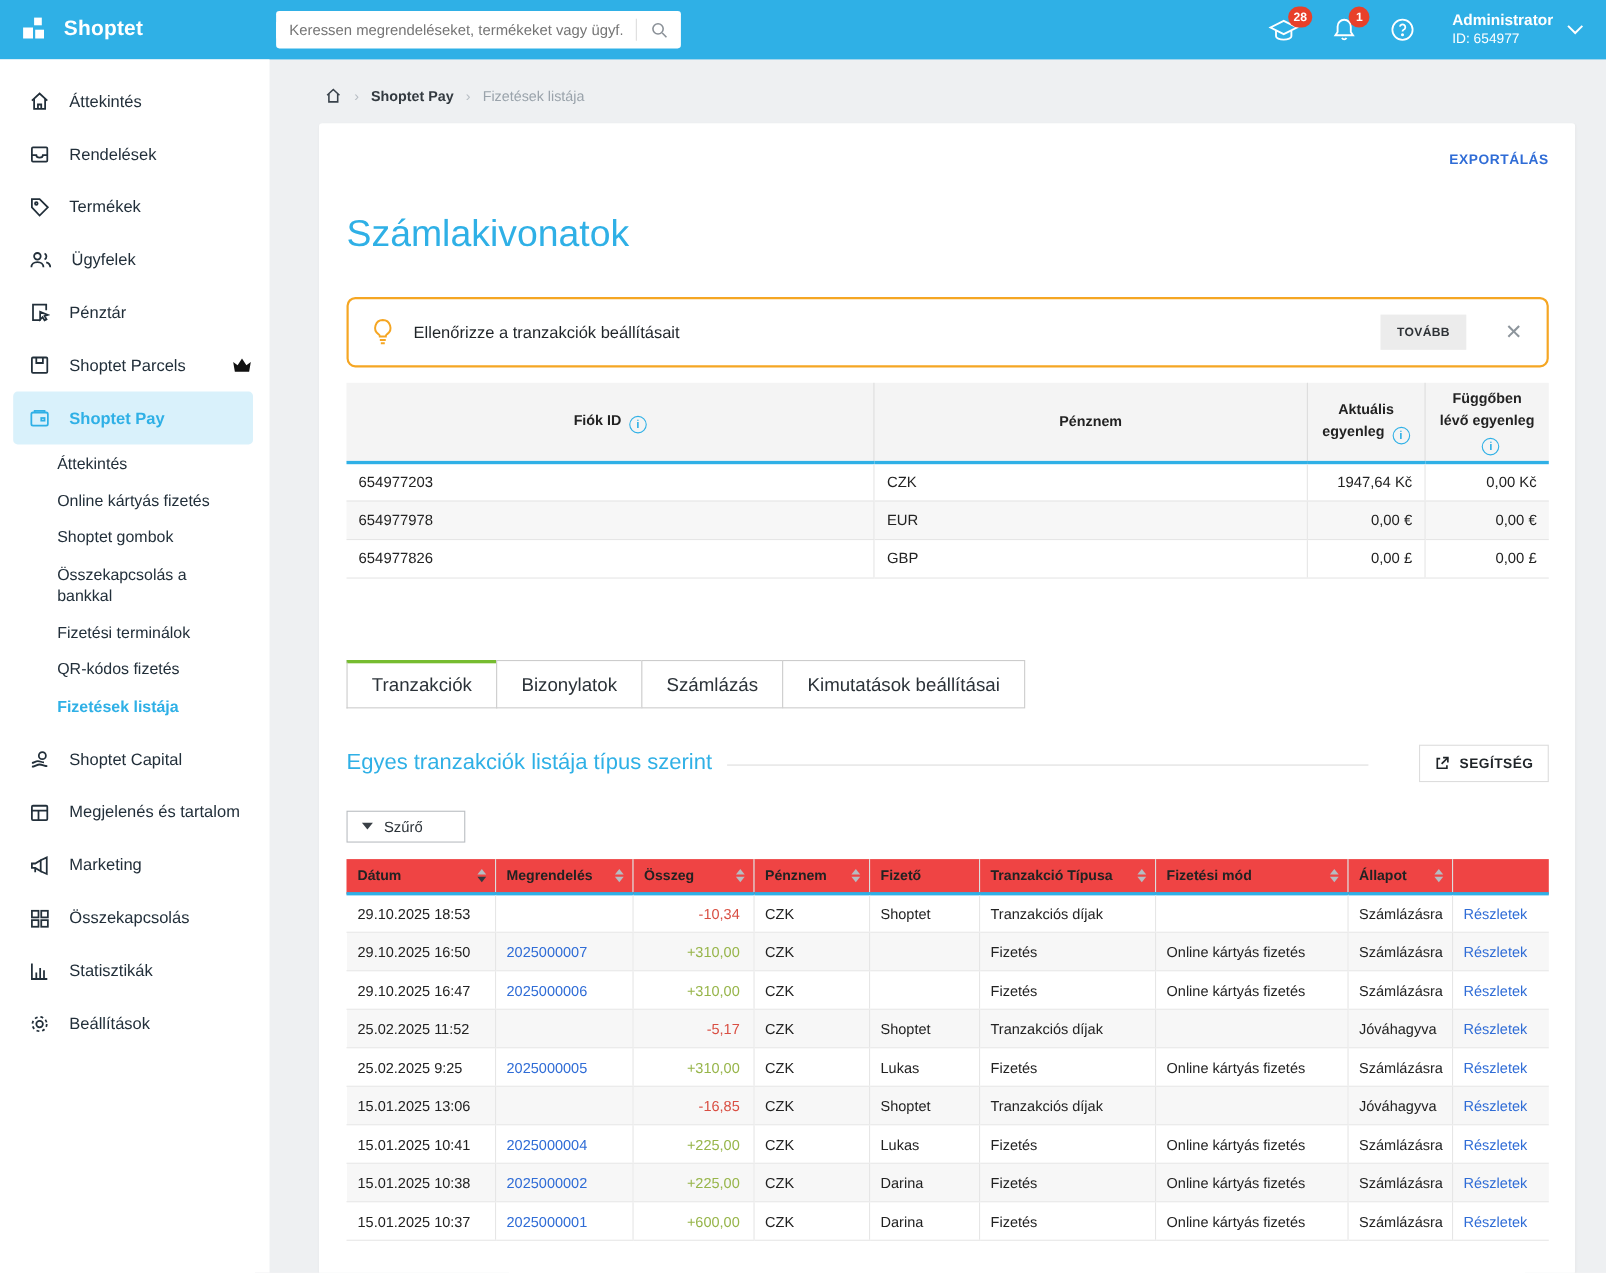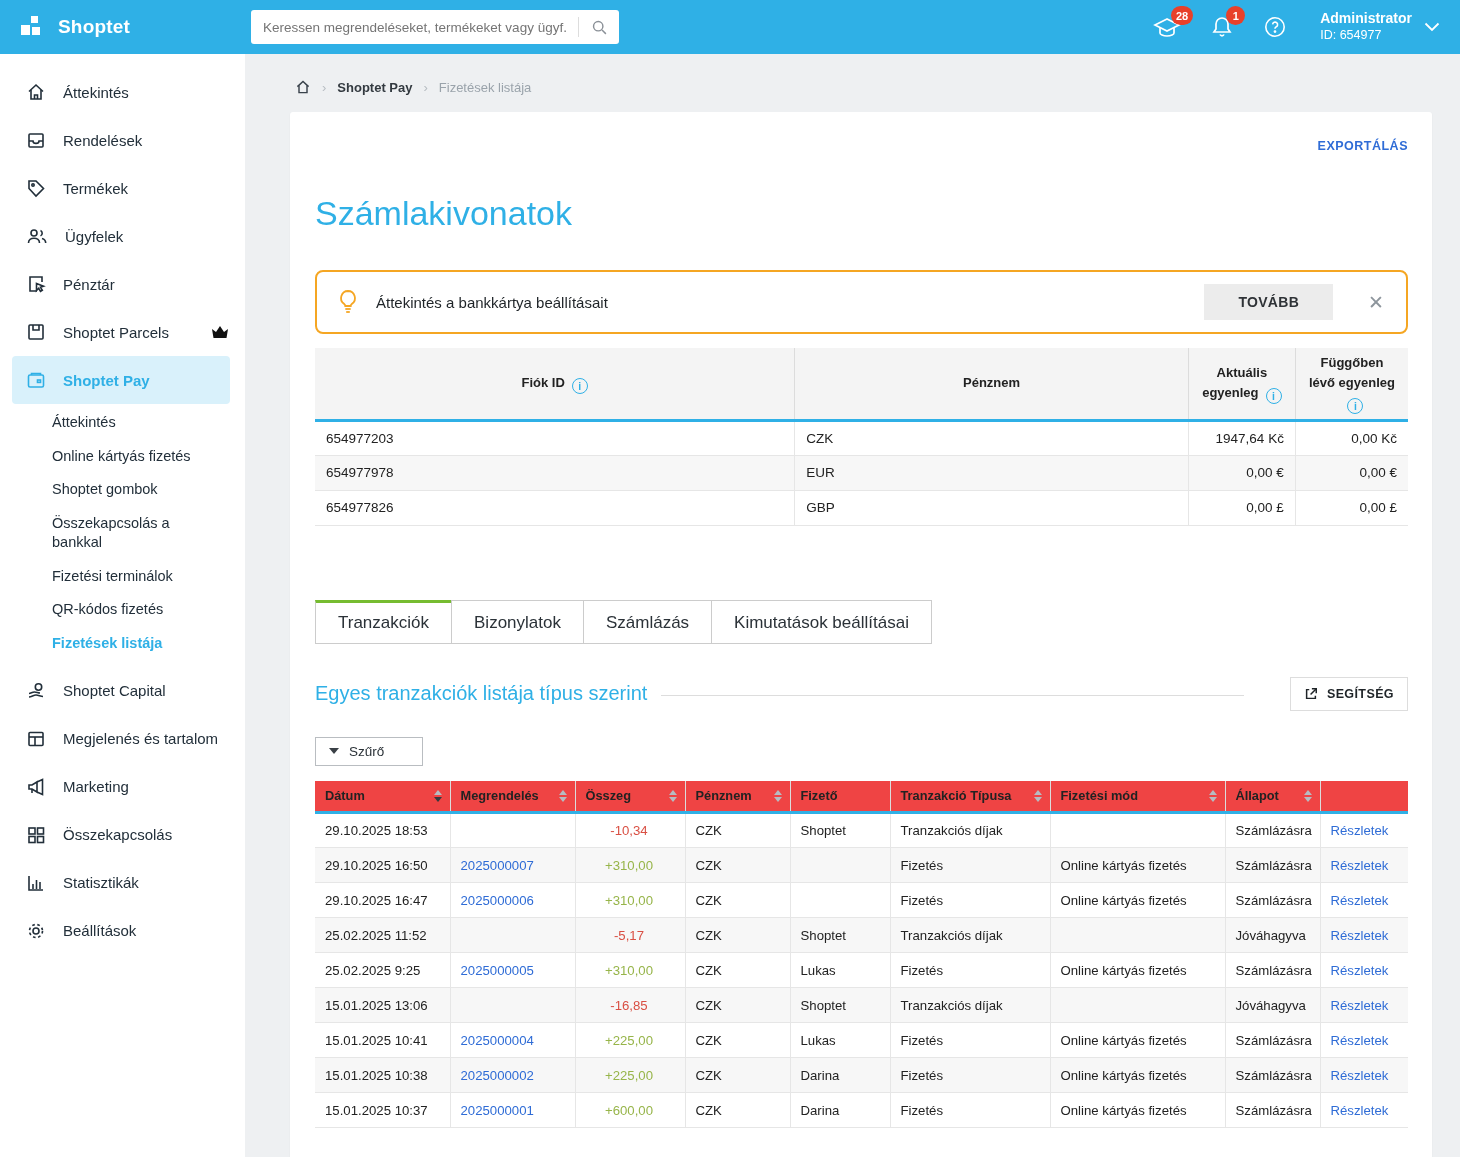--- a/index.html
+++ b/index.html
@@ -55,21 +55,21 @@
   .card { margin:0 28px 0 45px; background:#fff; border-radius:3px;
     box-shadow:0 1px 2px rgba(0,0,0,.05); padding:24px 24px 60px 25px; min-height:1020px; }
   .export-row { text-align:right; }
   .export-link { color:#2f6cd6; font-size:12.5px; font-weight:bold; letter-spacing:.5px;
     text-decoration:none; cursor:pointer; }
   .page-title { margin:40px 0 0 0; color:#2fb0e6; font-size:34px; font-weight:400; }
 
   .banner { margin-top:37px; border:2px solid #f5a623; border-radius:8px; height:64px;
     display:flex; align-items:center; padding:0 18px 0 20px; gap:17px; }
   .banner-text { font-size:15px; color:#1f2428; flex:1; }
-  .btn-tovabb { background:#ececec; border:0; padding:10px 34px; font-size:14px; font-weight:bold;
+  .btn-tovabb { background:#ececec; border:0; padding:10px 15px; font-size:11px; font-weight:bold;
     color:#2f3337; letter-spacing:.3px; cursor:pointer; font-family:"Liberation Sans", sans-serif; }
   .banner-close { background:none; border:0; color:#8d959c; font-size:19px; margin-left:14px;
     cursor:pointer; line-height:1; padding:2px 4px; }
 
   table { border-collapse:collapse; width:100%; }
   .accounts-table { margin-top:14px; font-size:13.5px; color:#222; }
   .accounts-table th { background:#f4f4f4; font-weight:bold; text-align:center; height:72px;
     border-left:1px solid #dcdcdc; border-bottom:3px solid #2fb0e6; font-size:13px;
     padding:4px 12px; line-height:1.55; }
   .accounts-table th:first-child { border-left:none; }
@@ -112,21 +112,21 @@
   .tri-up { width:0; height:0; border-left:4px solid transparent; border-right:4px solid transparent;
     border-bottom:5px solid #b6bcc2; }
   .tri-down { width:0; height:0; border-left:4px solid transparent; border-right:4px solid transparent;
     border-top:5px solid #b6bcc2; }
   .sorted-desc .tri-down { border-top-color:#33393f; }
   .tx-table td { border-left:1px solid #e6e6e6; border-bottom:1px solid #e6e6e6;
     padding:0 8px 0 10px; height:35px; overflow:hidden; white-space:nowrap; }
   .tx-table td:first-child { border-left:none; }
   .pos { color:#97b54a; }
   .neg { color:#d94f43; }
-  .c-amount { text-align:center; padding-right:12px !important; }
+  .c-amount { text-align:right; padding-right:12px !important; }
   .cell-link { color:#2f6cd6; text-decoration:none; cursor:pointer; }
 </style>
 </head>
 <body>
 
 <header class="topbar">
   <div class="logo-wrap">
     <span class="logo-mark">
       <i style="left:10px;top:2px;width:7px;height:7px;"></i>
       <i style="left:0;top:11px;width:9px;height:10px;"></i>
@@ -316,21 +316,21 @@
         <a class="export-link">EXPORTÁLÁS</a>
       </div>
       <h1 class="page-title">Számlakivonatok</h1>
 
       <div class="banner">
         <svg width="22" height="26" viewBox="0 0 22 26" fill="none" stroke="#f5a623" stroke-width="1.8">
           <path d="M11 2a7 7 0 0 0-4 12.7c.8.6 1.3 1.3 1.3 2.3h5.4c0-1 .5-1.7 1.3-2.3A7 7 0 0 0 11 2z"></path>
           <path d="M8.3 20h5.4"></path>
             <path d="M9.2 23h3.6"></path>
         </svg>
-        <span class="banner-text">Áttekintés a bankkártya beállításait</span>
+        <span class="banner-text">Ellenőrizze a tranzakciók beállításait</span>
         <button class="btn-tovabb">TOVÁBB</button>
         <button class="banner-close">✕</button>
       </div>
 
       <table class="accounts-table">
         <colgroup>
             <col style="width:43.9%">
             <col style="width:36%">
             <col style="width:9.8%">
             <col style="width:10.3%">

